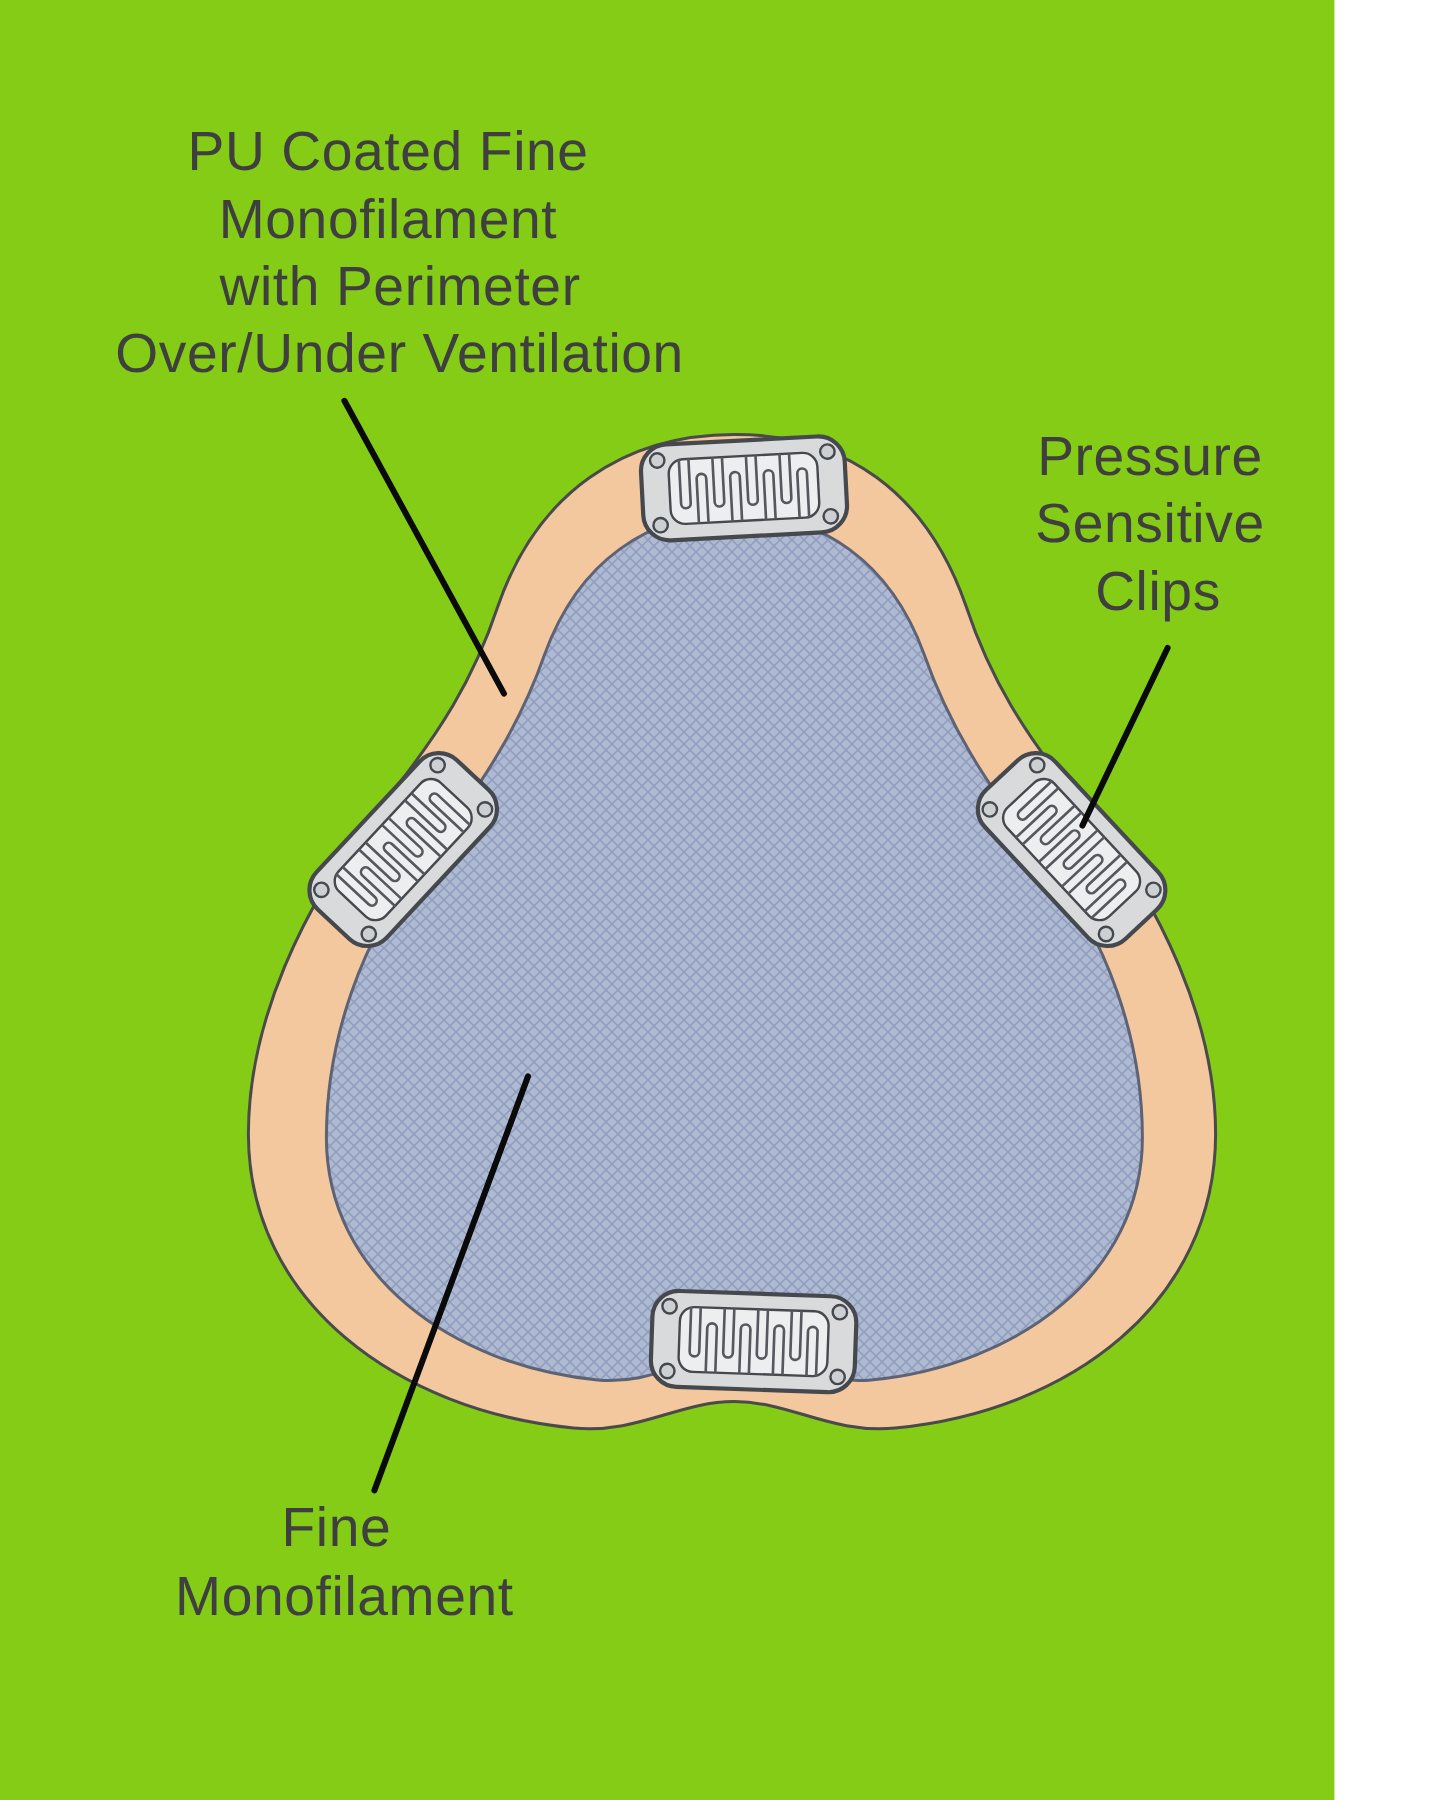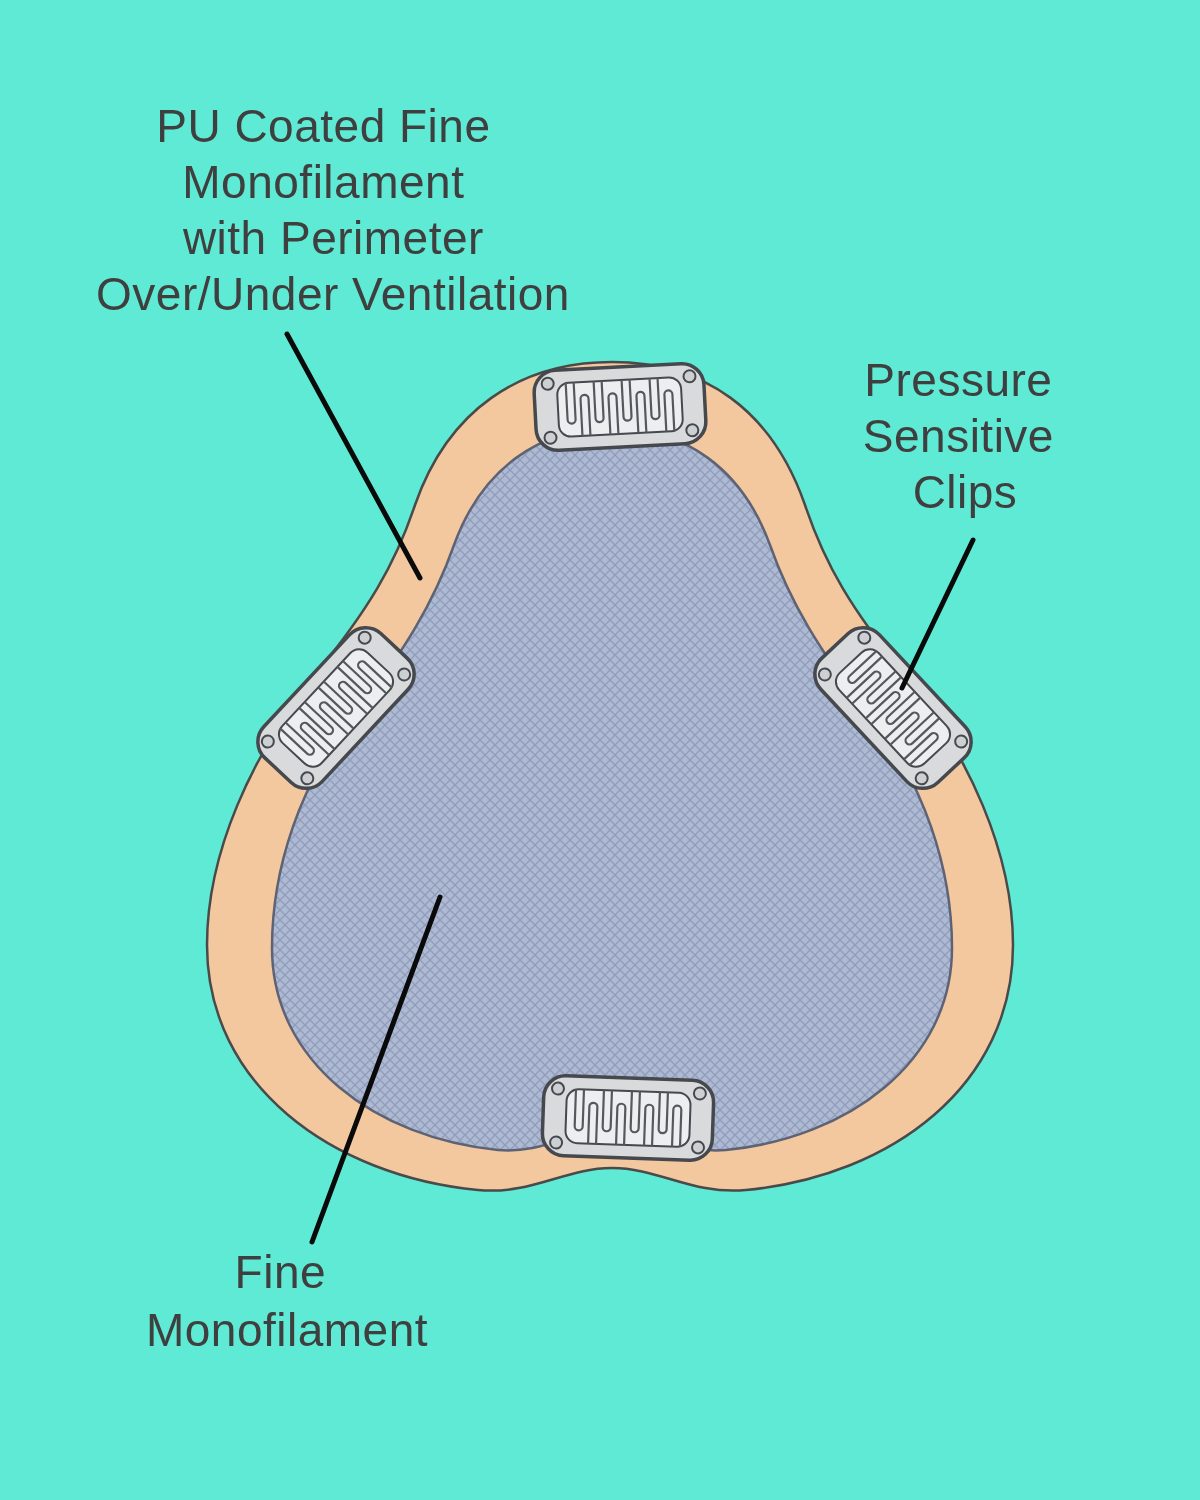--- a/index.html
+++ b/index.html
@@ -2,23 +2,23 @@
 <html><head>
 <meta charset="utf-8">
 <style>
   html, body {
     margin: 0;
     padding: 0;
     background: #ffffff;
   }
   .stage {
     position: relative;
-    width: 1200px;
+    width: 1112px;
     height: 1500px;
-    background: #5eead4;
+    background: #84cc16;
     font-family: "Liberation Sans", sans-serif;
     overflow: hidden;
   }
   svg { display: block; }
   text, tspan {
     font-family: "Liberation Sans", sans-serif;
     letter-spacing: 0.5px;
   }
 </style>
 </head>

